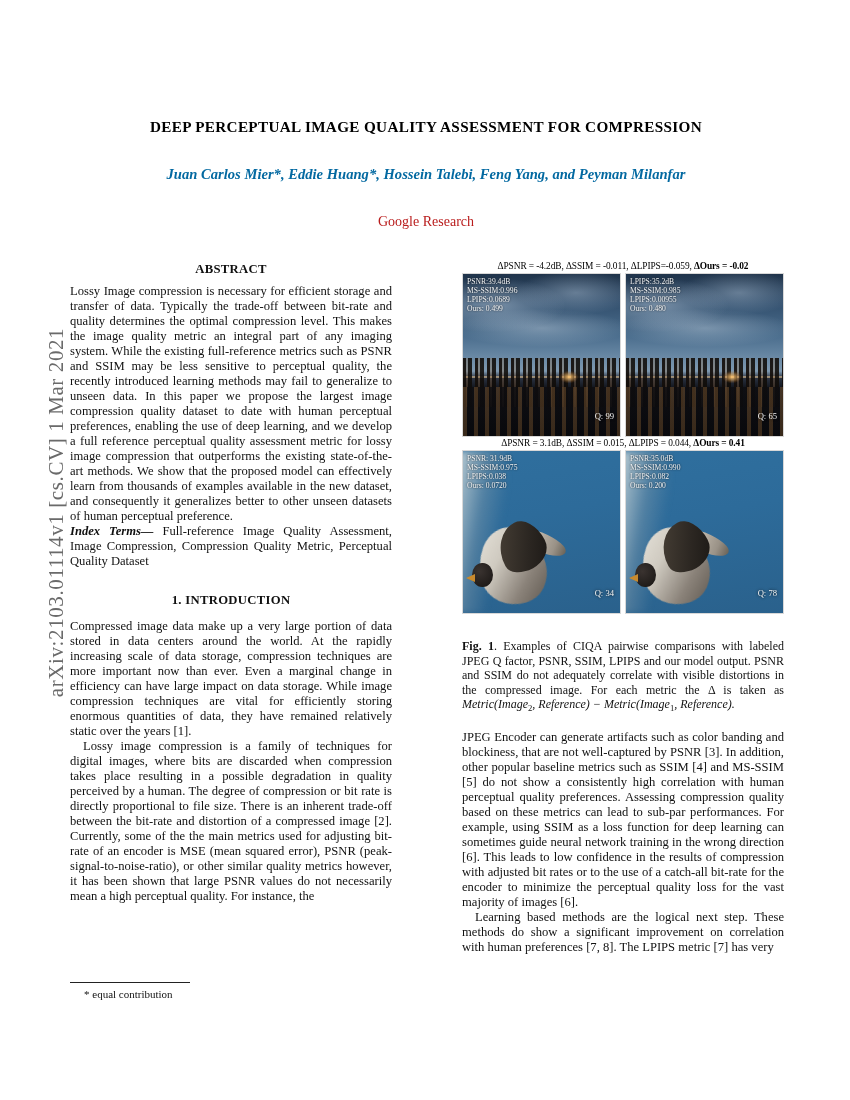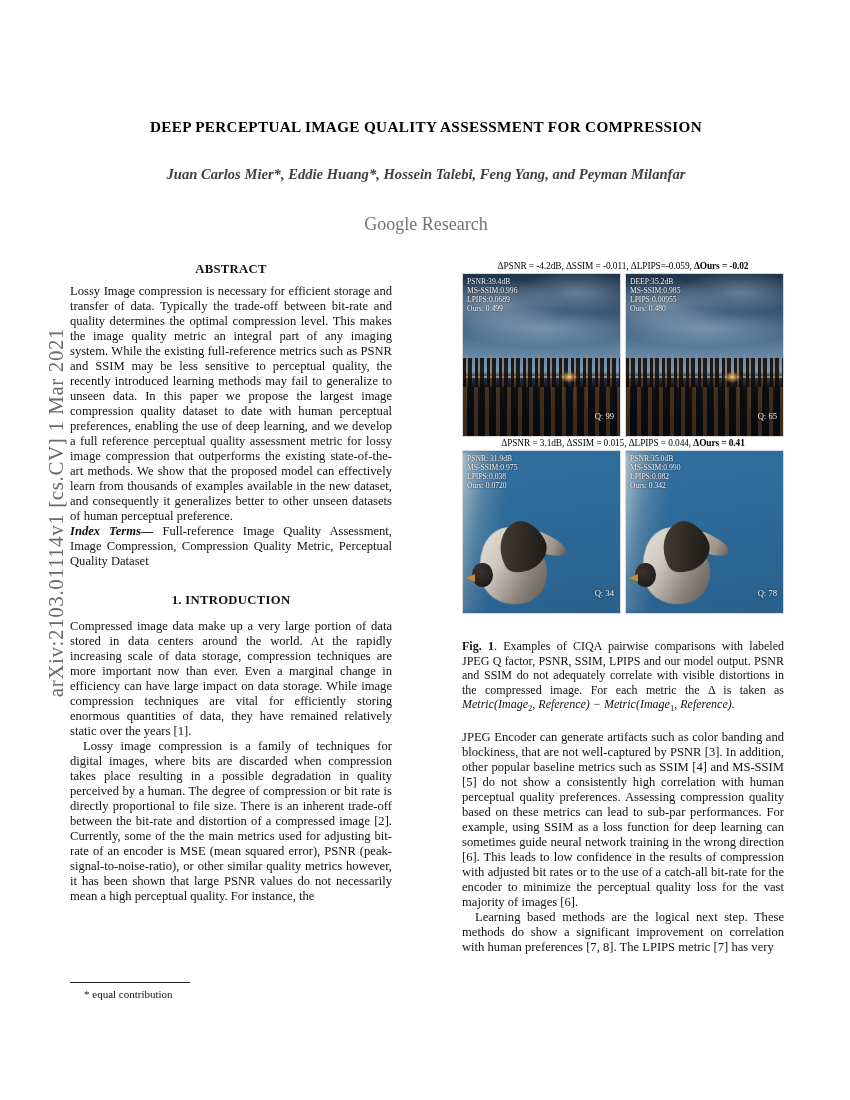--- a/index.html
+++ b/index.html
@@ -45,26 +45,26 @@
     font-size: 15.2px;
     font-weight: bold;
     letter-spacing: 0.35px;
     color: #000;
   }
   .paper-authors {
     margin-top: 30px;
     font-size: 14.6px;
     font-style: italic;
     font-weight: bold;
-    color: #404040;
+    color: #0369a1;
   }
   .paper-affil {
     margin-top: 31px;
-    font-size: 18px;
-    color: #737373;
+    font-size: 14px;
+    color: #b91c1c;
   }
 
   
   .col {
     position: absolute;
     top: 262px;
     width: 322px;
     font-size: 12.6px;
     line-height: 15.0px;
     text-align: justify;
@@ -356,21 +356,21 @@
 
       <div class="img-panel">
         <div class="scene-pier">
           <div class="clouds"></div>
           <div class="horizon"></div>
           <div class="pilings"></div>
           <div class="glow"></div>
           <div class="reflect"></div>
         </div>
         <div class="overlay-metrics">
-          <div>DEEP:35.2dB</div>
+          <div>LPIPS:35.2dB</div>
           <div>MS-SSIM:0.985</div>
           <div>LPIPS:0.00955</div>
           <div>Ours: 0.480</div>
         </div>
         <div class="overlay-q">Q: 65</div>
       </div>
     </div>
 
     <div class="delta-line"><span>ΔPSNR = 3.1dB, ΔSSIM = 0.015, ΔLPIPS = 0.044, </span><span class="ours">ΔOurs = 0.41</span></div>
 
@@ -399,21 +399,21 @@
           <div class="bird-tail"></div>
           <div class="bird-body"></div>
           <div class="bird-wing"></div>
           <div class="bird-head"></div>
           <div class="bird-beak"></div>
         </div>
         <div class="overlay-metrics">
           <div>PSNR:35.0dB</div>
           <div>MS-SSIM:0.990</div>
           <div>LPIPS:0.082</div>
-          <div>Ours: 0.342</div>
+          <div>Ours: 0.200</div>
         </div>
         <div class="overlay-q">Q: 78</div>
       </div>
     </div>
 
     <div class="fig-caption"><b>Fig. 1</b><span>. Examples of CIQA pairwise comparisons with labeled JPEG Q factor, PSNR, SSIM, LPIPS and our model output. PSNR and SSIM do not adequately correlate with visible distortions in the compressed image. For each metric the Δ is taken as </span><span class="mathit">Metric(Image</span><span class="mathit"><sub>2</sub></span><span class="mathit">, Reference) −</span> <span class="mathit">Metric(Image</span><span class="mathit"><sub>1</sub></span><span class="mathit">, Reference).</span></div>
   </div>
 
   <div class="col col-right" style="top:730px;">
     <p class="body">JPEG Encoder can generate artifacts such as color banding and blockiness, that are not well-captured by PSNR [3]. In addition, other popular baseline metrics such as SSIM [4] and MS-SSIM [5] do not show a consistently high correlation with human perceptual quality preferences. Assessing compression quality based on these metrics can lead to sub-par performances. For example, using SSIM as a loss function for deep learning can sometimes guide neural network training in the wrong direction [6]. This leads to low confidence in the results of compression with adjusted bit rates or to the use of a catch-all bit-rate for the encoder to minimize the perceptual quality loss for the vast majority of images [6].</p>

